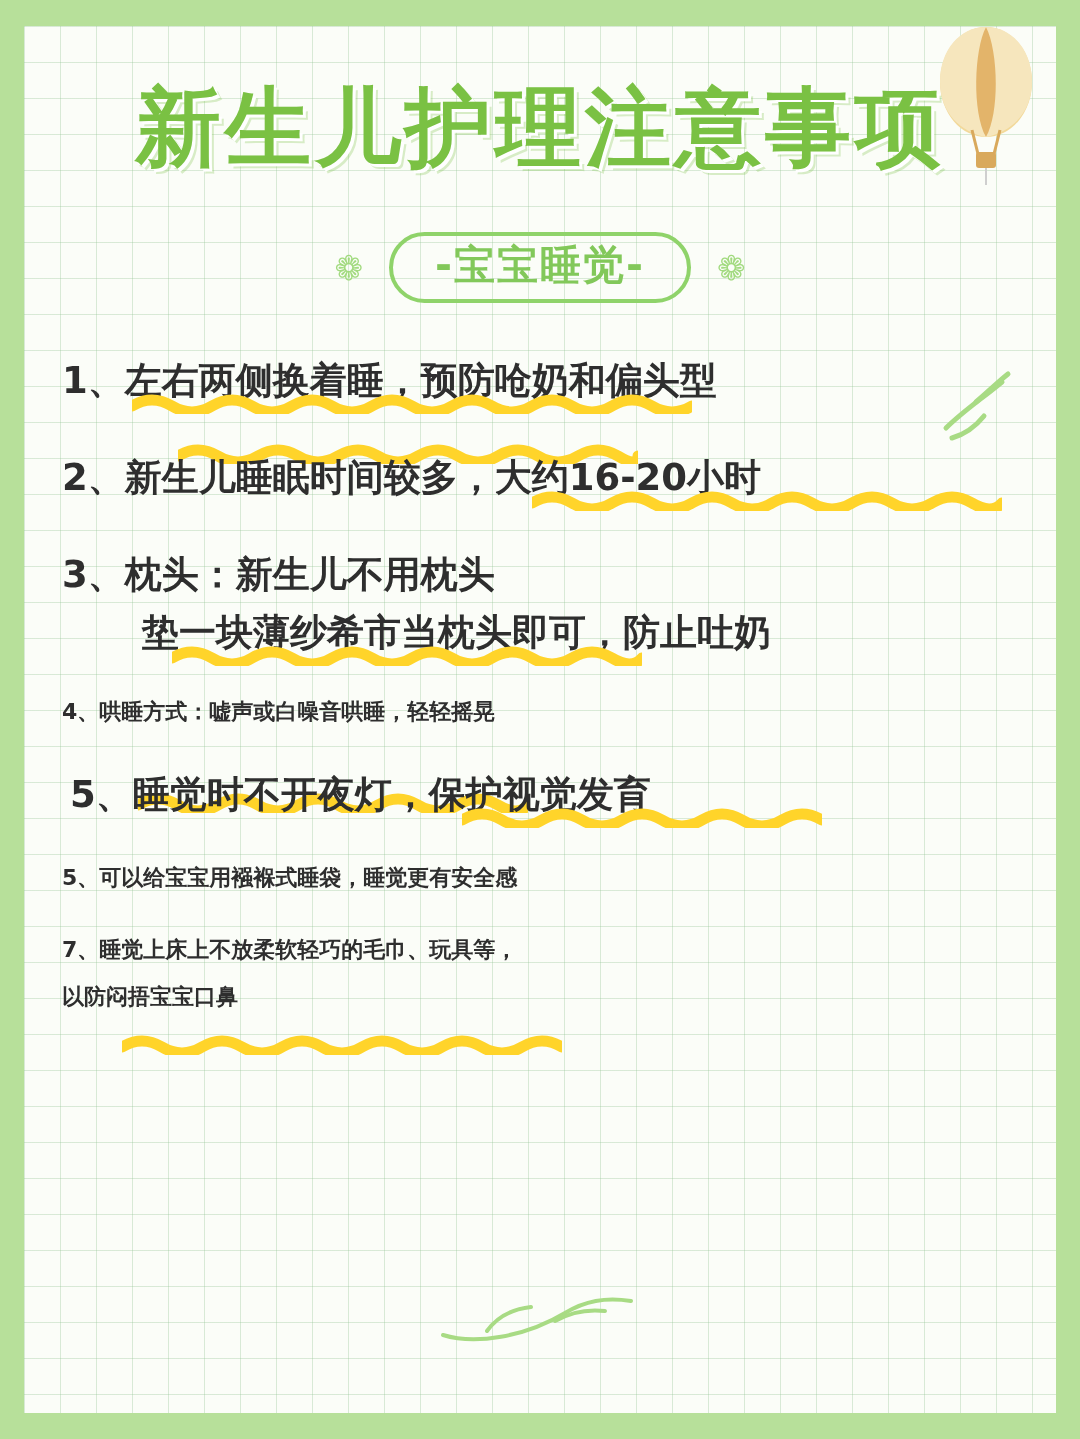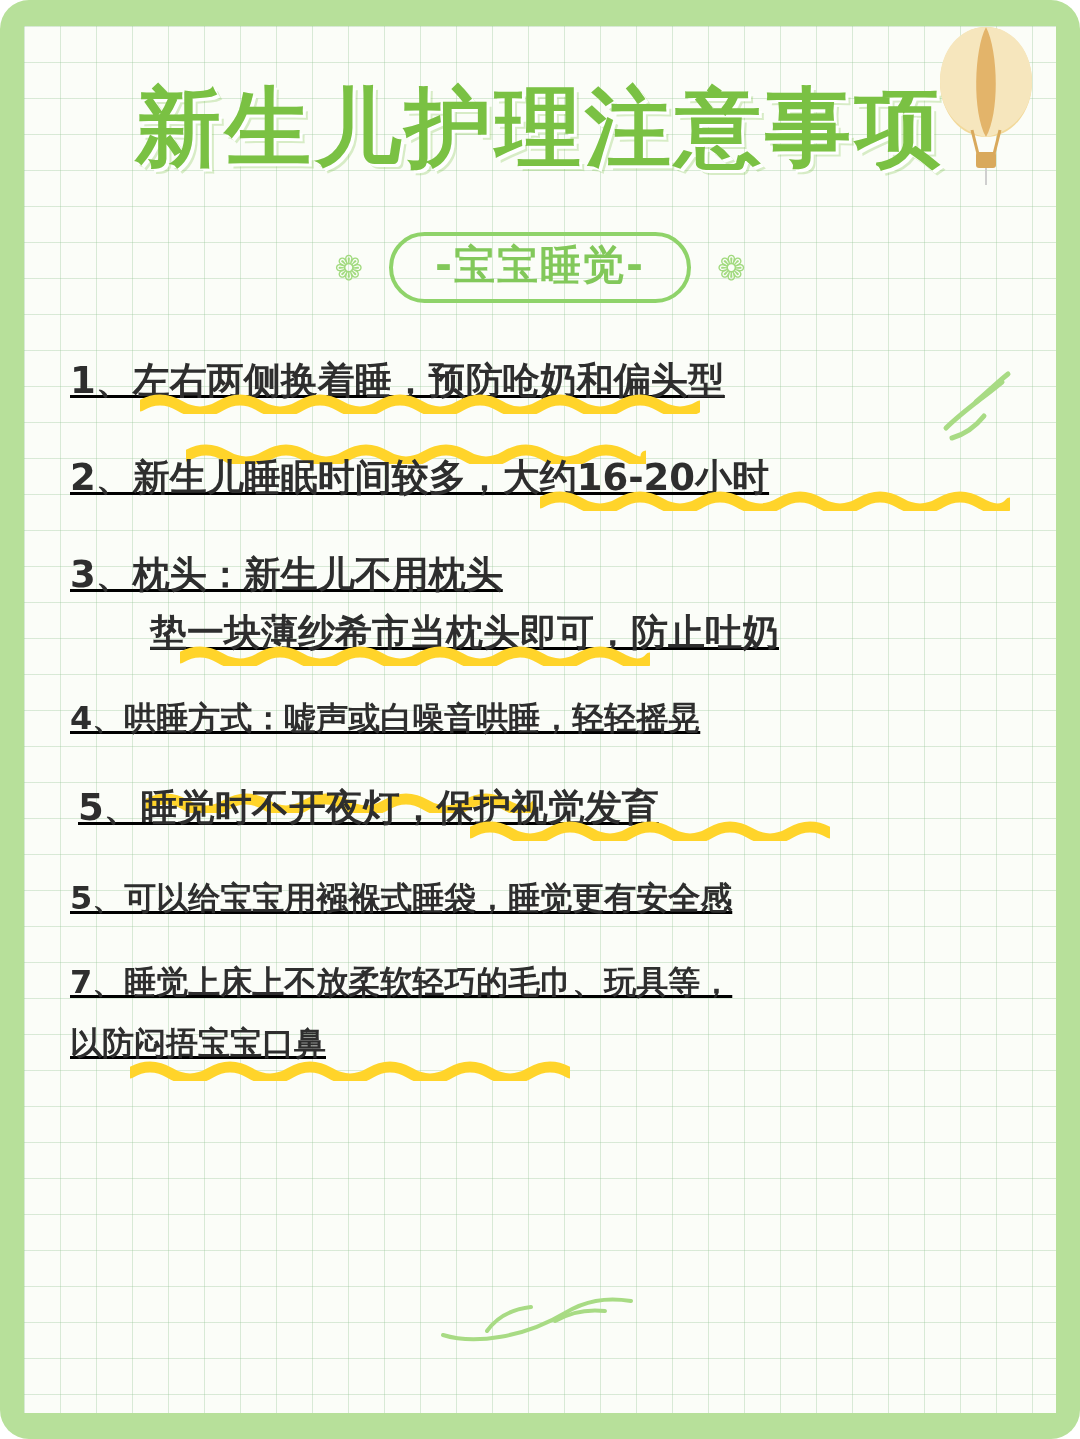--- a/index.html
+++ b/index.html
@@ -14,21 +14,20 @@
     overflow: hidden;
   }
 
   .poster {
     position: relative;
     width: 1080px;
     height: 1439px;
     background: #b7e09a;
     box-sizing: border-box;
     padding: 26px 24px 26px 24px;
-    border-radius: 29px;
   }
 
   
   .card {
     position: relative;
     width: 100%;
     height: 100%;
     background-color: #fbfdf8;
     background-image:
       linear-gradient(to right, rgba(150,195,150,0.34) 1px, transparent 1px),
@@ -96,45 +95,44 @@
     top: -6px;
     right: 10px;
     width: 120px;
     height: 170px;
   }
 
   
   .list {
     position: absolute;
     top: 330px;
-    left: 8px;
+    left: 0;
     width: 100%;
     box-sizing: border-box;
     padding: 0 38px;
-    text-decoration: underline;
   }
   .item {
     position: relative;
     margin-bottom: 26px;
   }
   .line {
     position: relative;
     font-size: 37px;
     line-height: 1.33;
     font-weight: 700;
     color: #2e2e2e;
     letter-spacing: 0px;
     white-space: nowrap;
     font-family: "DejaVu Sans", "Liberation Sans", sans-serif;
   }
   .line.indent {
     padding-left: 80px;
   }
   .line.sm {
-    font-size: 32px;
+    font-size: 22px;
   }
 
   
   .wave {
     position: absolute;
     height: 20px;
     pointer-events: none;
   }
 
   

